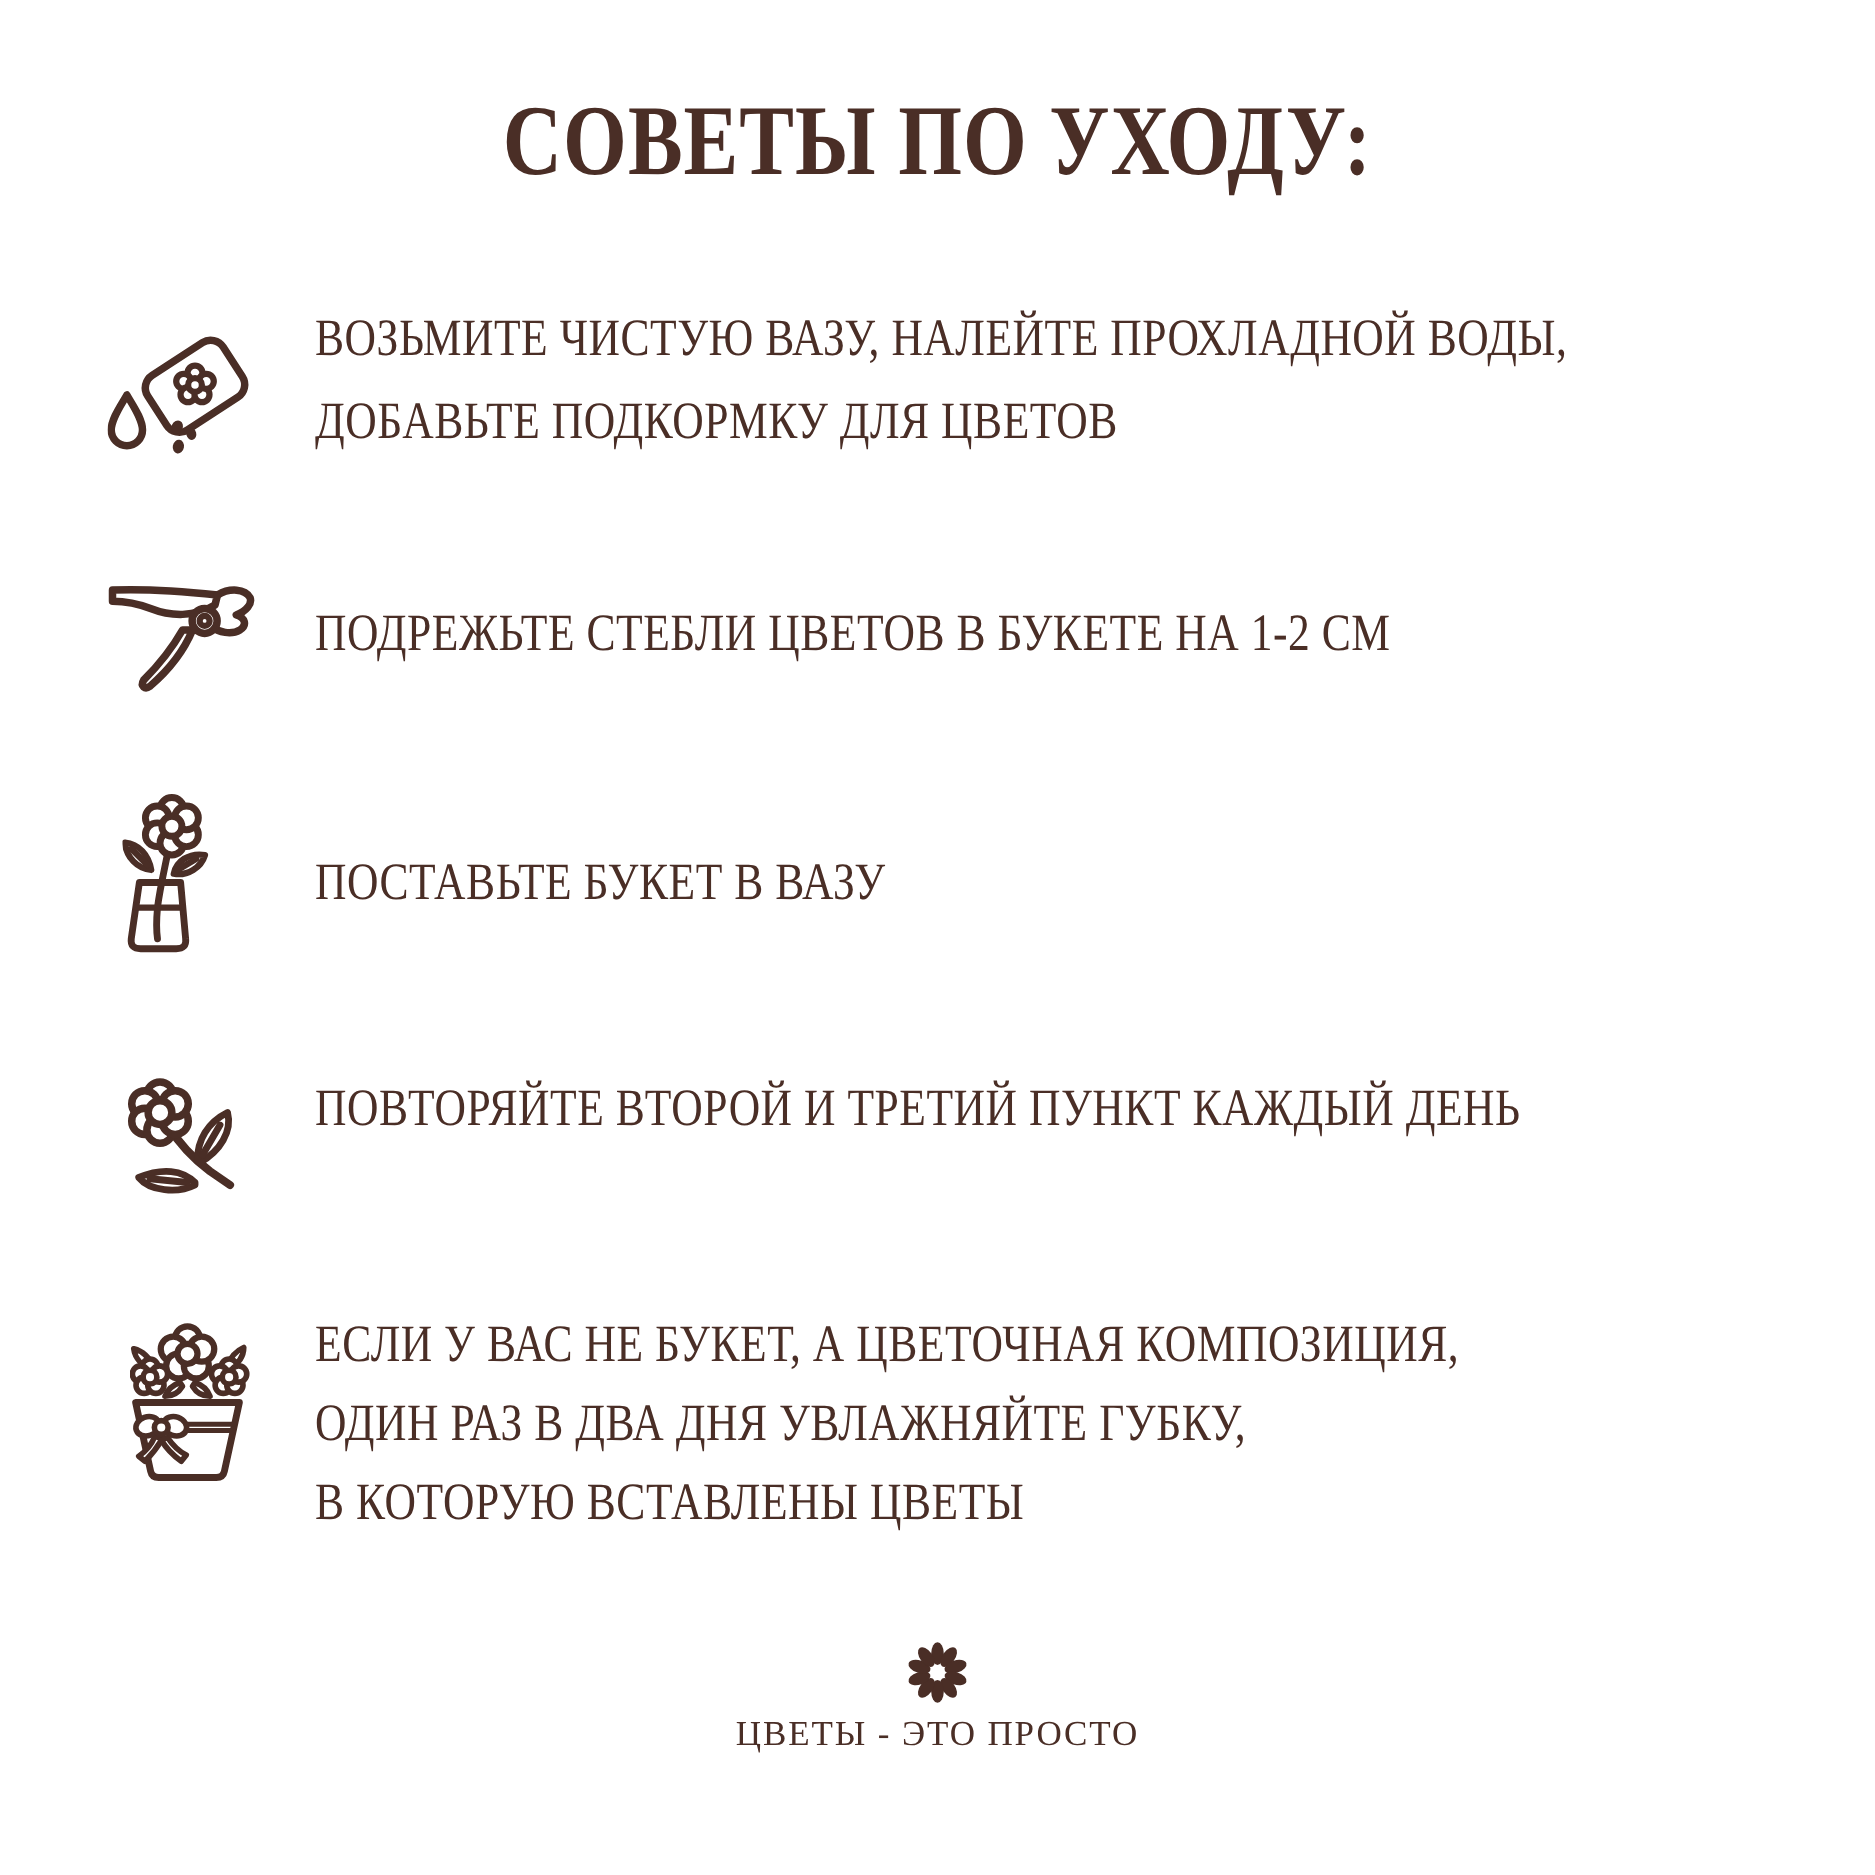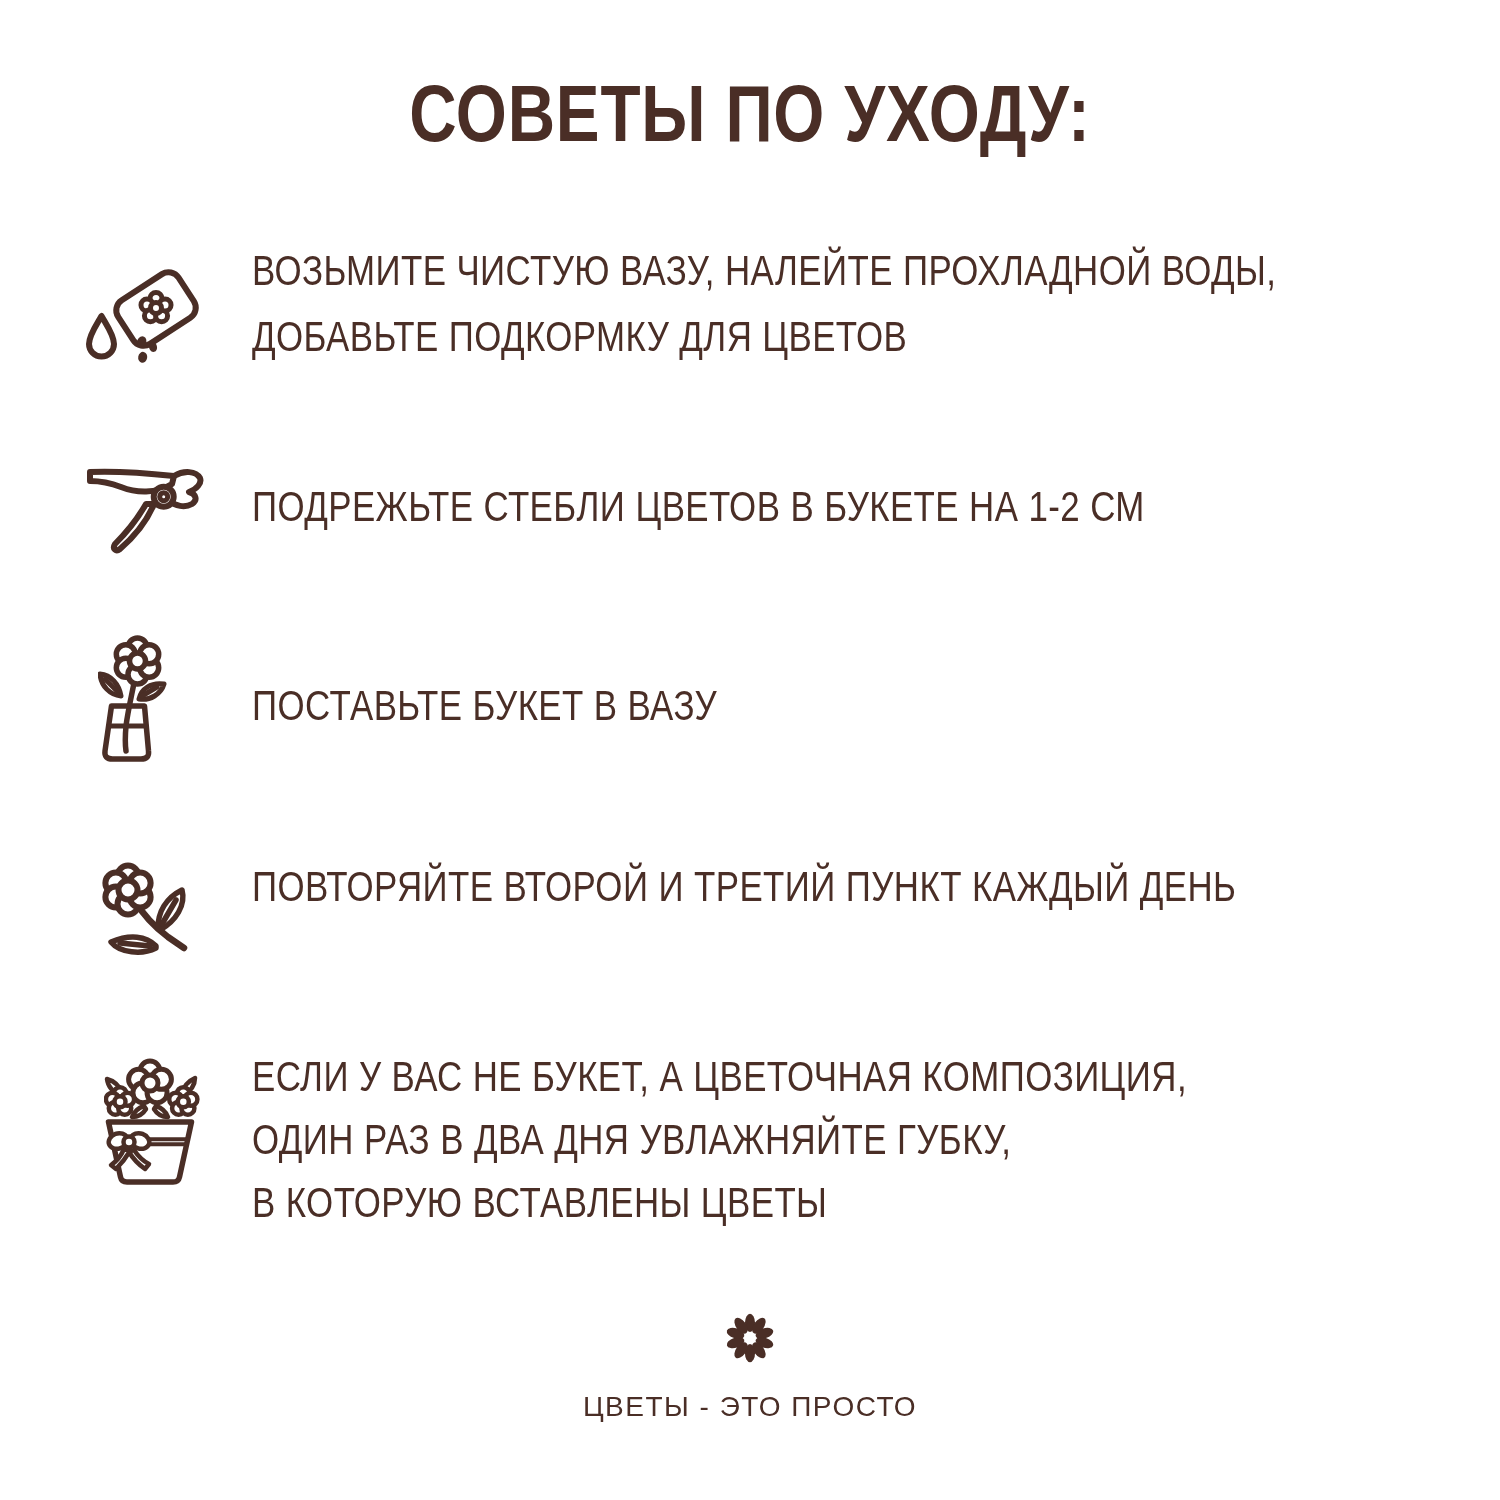--- a/index.html
+++ b/index.html
@@ -2,21 +2,21 @@
 <html><head>
 <meta charset="utf-8">
 <style>
   :root{
     --brown:#4a2e26;
     --bg:#ffffff;
   }
   html,body{margin:0;padding:0;background:#fff;}
   .page{
     position:relative;width:1500px;height:1500px;background:var(--bg);
-    overflow:hidden;font-family:Liberation Sans, sans-serif;
+    overflow:hidden;font-family:Liberation Serif, serif;
     color:var(--brown);
   }
   .title{
     position:absolute;top:68px;left:0;width:100%;
     text-align:center;font-size:80px;font-weight:bold;letter-spacing:1px;
     transform:scaleX(0.82);transform-origin:center top;white-space:nowrap;
   }
   .tip-text{
     position:absolute;font-size:42px;line-height:66px;letter-spacing:.5px;
     transform:scaleX(0.83);transform-origin:left top;white-space:nowrap;
@@ -27,21 +27,21 @@
     stroke:var(--brown);fill:none;stroke-linecap:round;stroke-linejoin:round;
   }
   .icon .fill{fill:var(--brown);stroke:none;}
   .icon .w{fill:#fff;}
   .logo{
     position:absolute;top:1305px;left:0;width:100%;
     display:flex;flex-direction:column;align-items:center;
   }
   .logo-row{display:flex;align-items:center;gap:10px;height:66px;}
   .logo-name{font-size:56px;font-weight:bold;letter-spacing:-1.5px;line-height:66px;}
-  .logo-tagline{font-size:28px;letter-spacing:1.5px;margin-top:20px;}
+  .logo-tagline{font-size:28px;letter-spacing:1.5px;margin-top:1px;}
 </style>
 </head>
 <body>
 
 <div class="page">
 
   <div class="title">СОВЕТЫ ПО УХОДУ:</div>
 
   <svg class="icon" style="left:86px;top:264px" width="120" height="100" viewBox="0 0 120 100">
     <path stroke-width="6" d="M15.5 52 C11 60 3 71 3 80 a12.5 12.5 0 0 0 25 0 C28 71 20 60 15.5 52 Z"></path>

